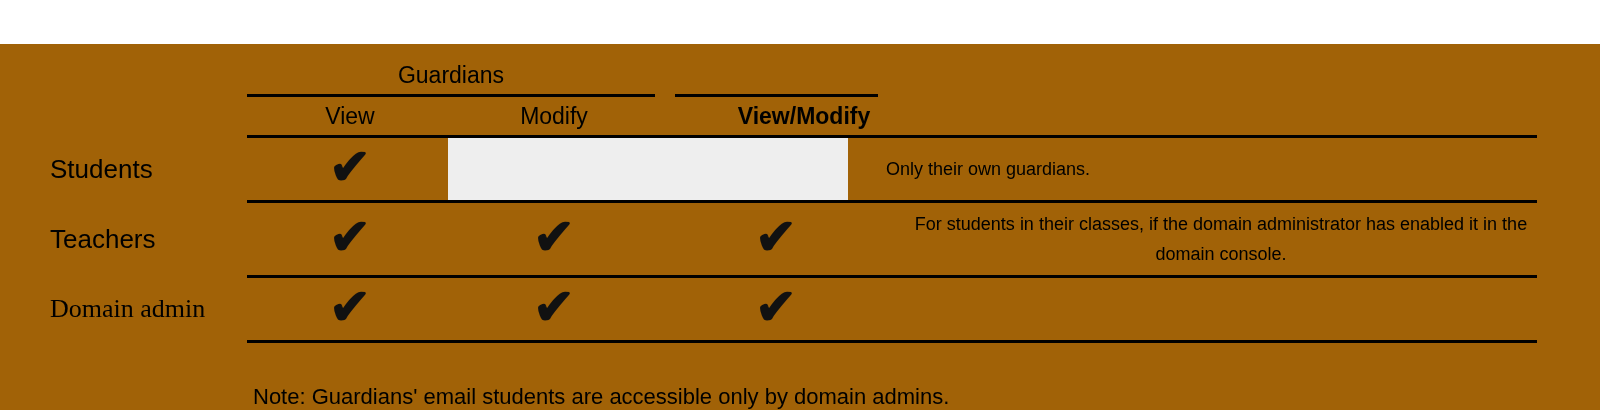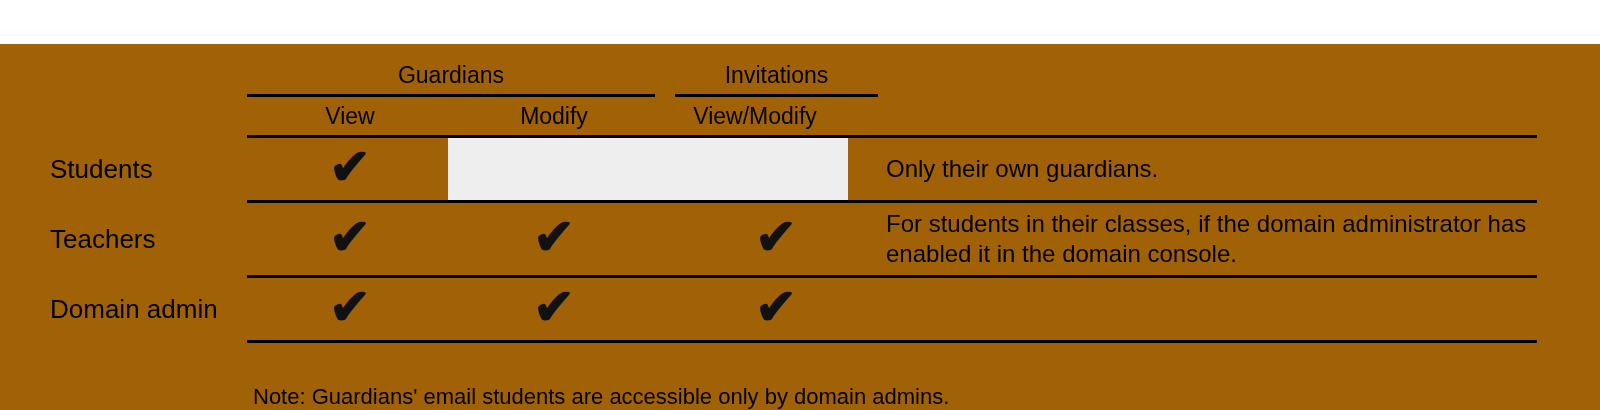--- a/index.html
+++ b/index.html
@@ -27,39 +27,38 @@
     position: absolute; width: 200px;
     display: flex; align-items: center; justify-content: center;
   }
   .check-cell .glyph {
     font-size: 50px; font-weight: bold; color: #111111;
     line-height: 1; transform: translateY(-2px);
   }
   .note {
     position: absolute; left: 886px; width: 670px;
     display: flex; align-items: center;
-    font-size: 24px; line-height: 30px;
+    font-size: 18px; line-height: 30px;
   }
   .shade { position: absolute; background: #eeeeee; }
   .footnote { position: absolute; left: 253px; top: 340px; font-size: 22px; white-space: nowrap; }
 </style>
 </head>
 <body>
 
 <div class="stage">
 
   <div class="hdr" style="left:247px; top:14px; width:408px; height:34px;">Guardians</div>
-  <div class="hdr" style="left:675px; top:14px; width:203px; height:34px;">Invitations</div>
 
   <div class="hline" style="left:247px; top:50px; width:408px;"></div>
   <div class="hline" style="left:675px; top:50px; width:203px;"></div>
 
   <div class="hdr" style="left:250px; top:56px; width:200px; height:32px;">View</div>
   <div class="hdr" style="left:454px; top:56px; width:200px; height:32px;">Modify</div>
-  <div class="hdr" style="left:655px; top:56px; width:200px; height:32px;">View/Modify</div>
+  <div class="hdr" style="left:704px; top:56px; width:200px; height:32px;font-weight:bold;">View/Modify</div>
 
   <div class="hline" style="left:247px; top:91px; width:1290px;"></div>
 
   <div class="shade" style="left:448px; top:94px; width:400px; height:63px;"></div>
   <div class="row-label" style="top:94px; height:62px;">Students</div>
   <div class="check-cell" style="left:250px; top:94px; height:62px;">
     <span class="glyph">✔</span>
   </div>
   <div class="note" style="top:94px; height:62px;">Only their own guardians.</div>
   <div class="hline" style="left:247px; top:156px; width:1290px;"></div>
@@ -67,24 +66,24 @@
   <div class="row-label" style="top:159px; height:72px;">Teachers</div>
   <div class="check-cell" style="left:250px; top:159px; height:72px;">
     <span class="glyph">✔</span>
   </div>
   <div class="check-cell" style="left:454px; top:159px; height:72px;">
     <span class="glyph">✔</span>
   </div>
   <div class="check-cell" style="left:676px; top:159px; height:72px;">
     <span class="glyph">✔</span>
   </div>
-  <div class="note" style="top:159px; height:72px;">For students in their classes, if the domain administrator has enabled it in the domain console.</div>
+  <div class="note" style="top:159px; height:72px;text-align:center;">For students in their classes, if the domain administrator has enabled it in the domain console.</div>
   <div class="hline" style="left:247px; top:231px; width:1290px;"></div>
 
-  <div class="row-label" style="top:234px; height:62px;">Domain admin</div>
+  <div class="row-label" style="top:234px; height:62px;font-family:Liberation Serif, serif;">Domain admin</div>
   <div class="check-cell" style="left:250px; top:234px; height:62px;">
     <span class="glyph">✔</span>
   </div>
   <div class="check-cell" style="left:454px; top:234px; height:62px;">
     <span class="glyph">✔</span>
   </div>
   <div class="check-cell" style="left:676px; top:234px; height:62px;">
     <span class="glyph">✔</span>
   </div>
   <div class="hline" style="left:247px; top:296px; width:1290px;"></div>

